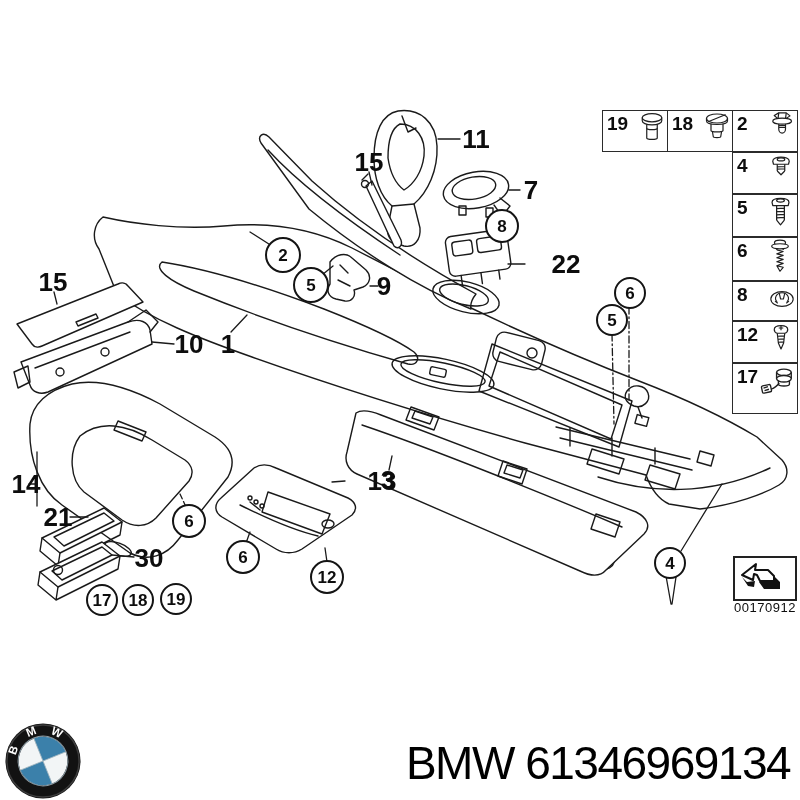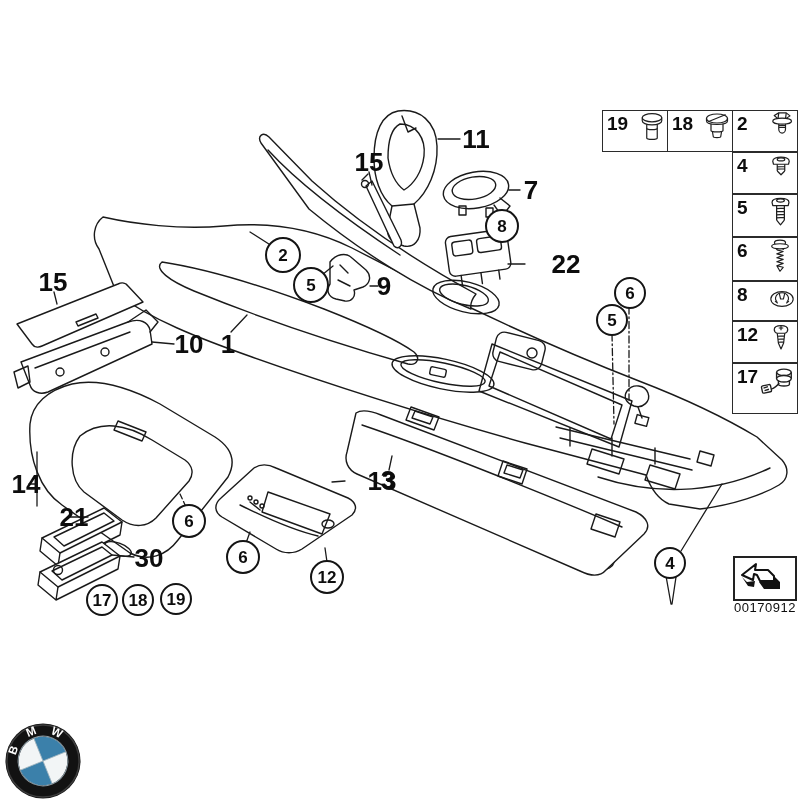--- a/index.html
+++ b/index.html
@@ -183,21 +183,21 @@
         <path d="M722 484 L681 551 M666 576 L671 604 M676 577 L672 604"></path>
       </g>
     </g>
   </svg>
 
   <div id="callouts">
       <div class="co-plain" style="left: 53px; top: 282px;">15</div>
       <div class="co-plain" style="left: 189px; top: 344px;">10</div>
       <div class="co-plain" style="left: 228px; top: 344px;">1</div>
       <div class="co-plain" style="left: 10px; top: 484px; margin-left: 16px;">14</div>
-      <div class="co-plain" style="left: 58px; top: 517px; margin-left: 16px;">21</div>
+      <div class="co-plain" style="left: 58px; top: 517px;">21</div>
       <div class="co-plain" style="left: 149px; top: 558px;">30</div>
       <div class="co-plain" style="left: 358px; top: 481px; margin-left: 24px;">13</div>
       <div class="co-plain" style="left: 388px; top: 480px;">3</div>
       <div class="co-plain" style="left: 384px; top: 286px;">9</div>
       <div class="co-plain" style="left: 369px; top: 162px;">15</div>
       <div class="co-plain" style="left: 476px; top: 139px;">11</div>
       <div class="co-plain" style="left: 531px; top: 190px;">7</div>
       <div class="co-plain" style="left: 566px; top: 264px;">22</div>
       <div class="co-circle" style="left: 283px; top: 255px; width: 32px; height: 32px;">2</div>
       <div class="co-circle" style="left: 311px; top: 285px; width: 32px; height: 32px;">5</div>
@@ -286,20 +286,21 @@
       <circle cx="40" cy="40" r="25" fill="#f2f5f6"></circle>
       <path d="M40 40 L40 15 A25 25 0 0 1 65 40 Z" fill="#3b80aa"></path>
       <path d="M40 40 L40 65 A25 25 0 0 1 15 40 Z" fill="#3b80aa"></path>
       <path d="M40 15 L40 65 M15 40 L65 40" stroke="#9fb3bd" stroke-width="0.8"></path>
       <circle cx="40" cy="40" r="25.5" fill="none" stroke="#8a9aa3" stroke-width="1"></circle>
       <text class="logo-ltr" x="40" y="11.5" transform="rotate(-48 40 40)" text-anchor="middle" font-size="12" font-weight="bold" fill="#fff" font-family="Liberation Sans, sans-serif">B</text>
       <text class="logo-ltr" x="40" y="11.5" text-anchor="middle" font-size="12" font-weight="bold" fill="#fff" font-family="Liberation Sans, sans-serif">M</text>
       <text class="logo-ltr" x="40" y="11.5" transform="rotate(48 40 40)" text-anchor="middle" font-size="12" font-weight="bold" fill="#fff" font-family="Liberation Sans, sans-serif">W</text>
     </g>
   </svg>
+  <div id="brand-title">BMW 61346969134</div>
 
   <svg width="0" height="0" style="position:absolute">
     <defs>
       <g id="sym-push-plug-icon" fill="#fff" stroke="#1f1f1f" stroke-width="1.6" stroke-linecap="round">
         <ellipse cx="20" cy="9" rx="13" ry="5.5"></ellipse>
         <path d="M7 9 L7 13 C7 16 12 18.5 20 18.5 C28 18.5 33 16 33 13 L33 9" fill="none"></path>
         <path d="M13 18 L13 23 M27 18 L27 23" fill="none"></path>
         <path d="M13 23 C13 25.5 27 25.5 27 23 M13 23 L13 36 C13 38.5 27 38.5 27 36 L27 23" fill="none"></path>
       </g>
       <g id="sym-cap-plug-icon" fill="#fff" stroke="#1f1f1f" stroke-width="1.6" stroke-linecap="round">

